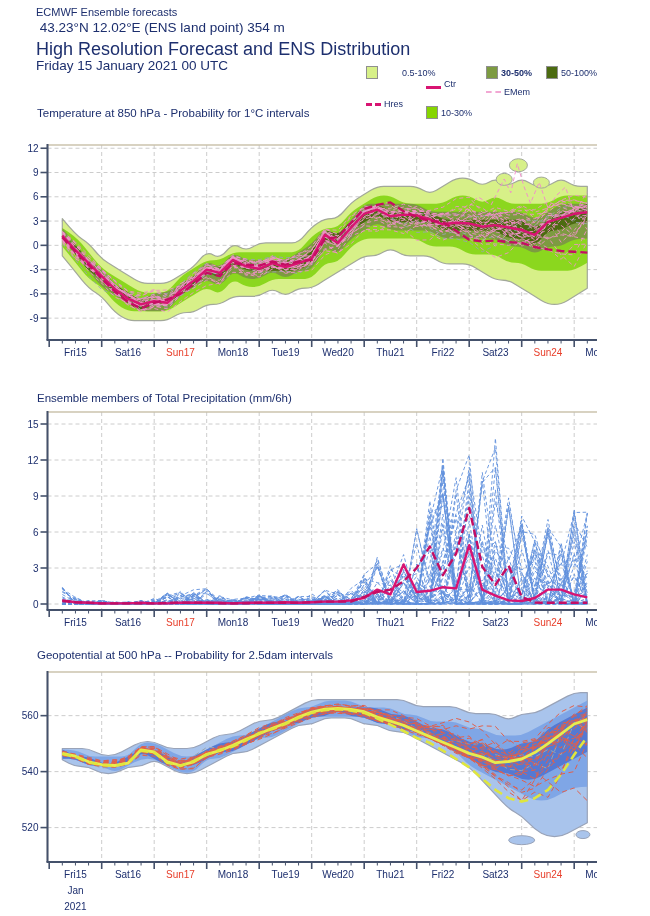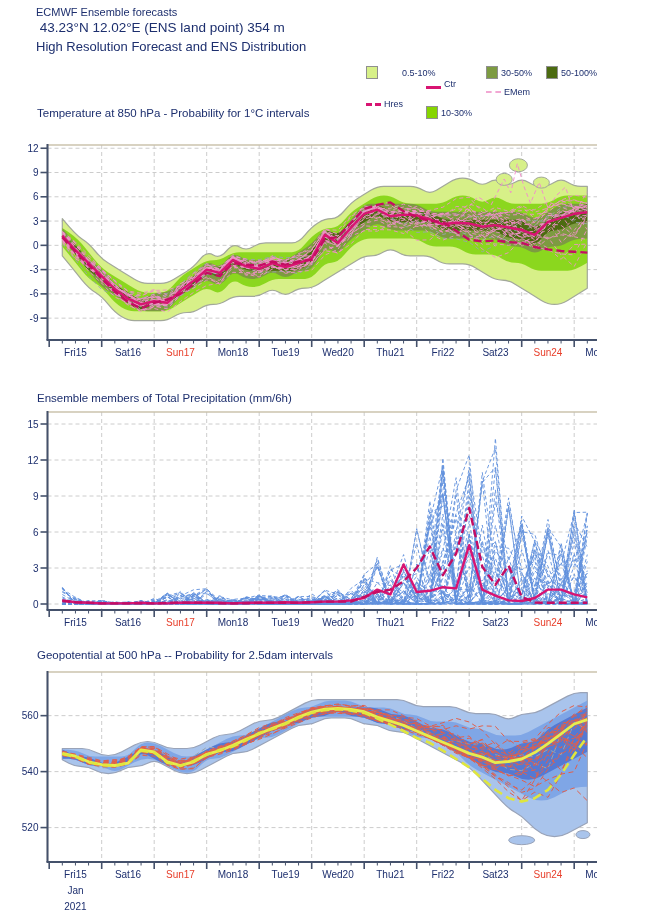--- a/index.html
+++ b/index.html
@@ -1,50 +1,51 @@
 <!DOCTYPE html>
 <html><head>
 <meta charset="utf-8">
 <style>
   html,body{margin:0;padding:0;background:#fff;}
   #page{position:relative;width:597px;height:916px;background:#fff;overflow:hidden;
         font-family:"Liberation Sans",sans-serif;}
   .hdr{position:absolute;left:36px;color:#1d2f6e;white-space:pre;}
   #hdr1{top:6px;font-size:11px;}
   #hdr2{top:20px;font-size:13.5px;text-align:center;}
-  #hdr3{top:39px;font-size:13px;}
+  #hdr3{top:39px;font-size:18px;}
   #hdr4{top:58px;font-size:13.5px;}
   .ctitle{position:absolute;left:37px;font-size:11.5px;color:#1d2f6e;}
   #t1{top:107px;} #t2{top:392px;} #t3{top:649px;}
   #charts{position:absolute;left:0;top:0;}
   #charts text{font-family:"Liberation Sans",sans-serif;}
   #legend{position:absolute;left:0;top:0;width:650px;height:0;overflow:visible;}
   .lg-item{position:absolute;display:flex;align-items:center;gap:3px;}
   .lg-swatch{width:12px;height:13px;border:1px solid #8f8f8f;box-sizing:border-box;flex:0 0 auto;}
   .lg-label{font-size:9px;color:#1d2f6e;white-space:nowrap;}
   .lg-line{width:15px;height:0;flex:0 0 auto;}
 </style>
 </head>
 <body>
 
 <div id="page">
   <div class="hdr" id="hdr1">ECMWF Ensemble forecasts</div>
   <div class="hdr" id="hdr2"> 43.23°N 12.02°E (ENS land point) 354 m</div>
   <div class="hdr" id="hdr3">High Resolution Forecast and ENS Distribution</div>
+  <div class="hdr" id="hdr4">Friday 15 January 2021 00 UTC</div>
 
   <div id="legend">
       <div class="lg-item" style="left: 366px; top: 66px; gap: 24px;">
         <span class="lg-swatch" style="background: rgb(215, 240, 136);"></span>
         <span class="lg-label">0.5-10%</span>
       </div>
       <div class="lg-item" style="left: 426px; top: 66px; margin-top: 40px;">
         <span class="lg-swatch" style="background: rgb(134, 213, 0);"></span>
         <span class="lg-label">10-30%</span>
       </div>
-      <div class="lg-item" style="left: 486px; top: 66px;">
+      <div class="lg-item" style="left: 486px; top: 66px; font-weight: bold;">
         <span class="lg-swatch" style="background: rgb(125, 155, 65);"></span>
         <span class="lg-label">30-50%</span>
       </div>
       <div class="lg-item" style="left: 546px; top: 66px;">
         <span class="lg-swatch" style="background: rgb(76, 107, 17);"></span>
         <span class="lg-label">50-100%</span>
       </div>
       <div class="lg-item" style="left: 366px; top: 99px;">
         <span class="lg-line" style="border-top: 3px dashed rgb(216, 20, 114);"></span>
         <span class="lg-label">Hres</span>

